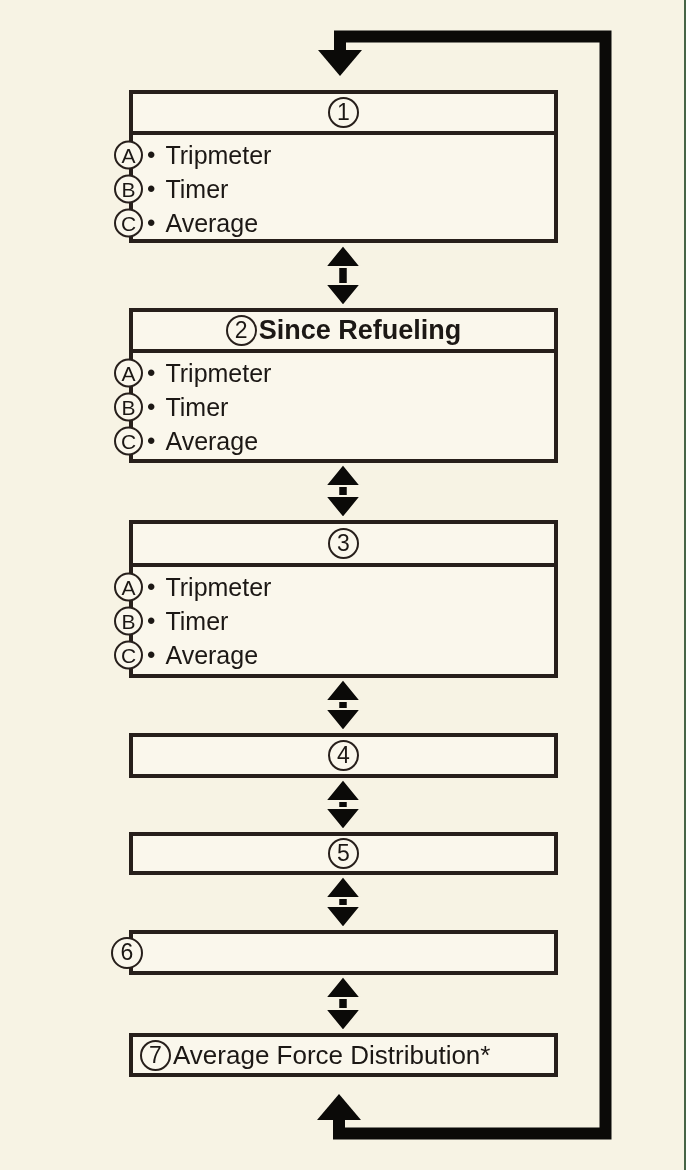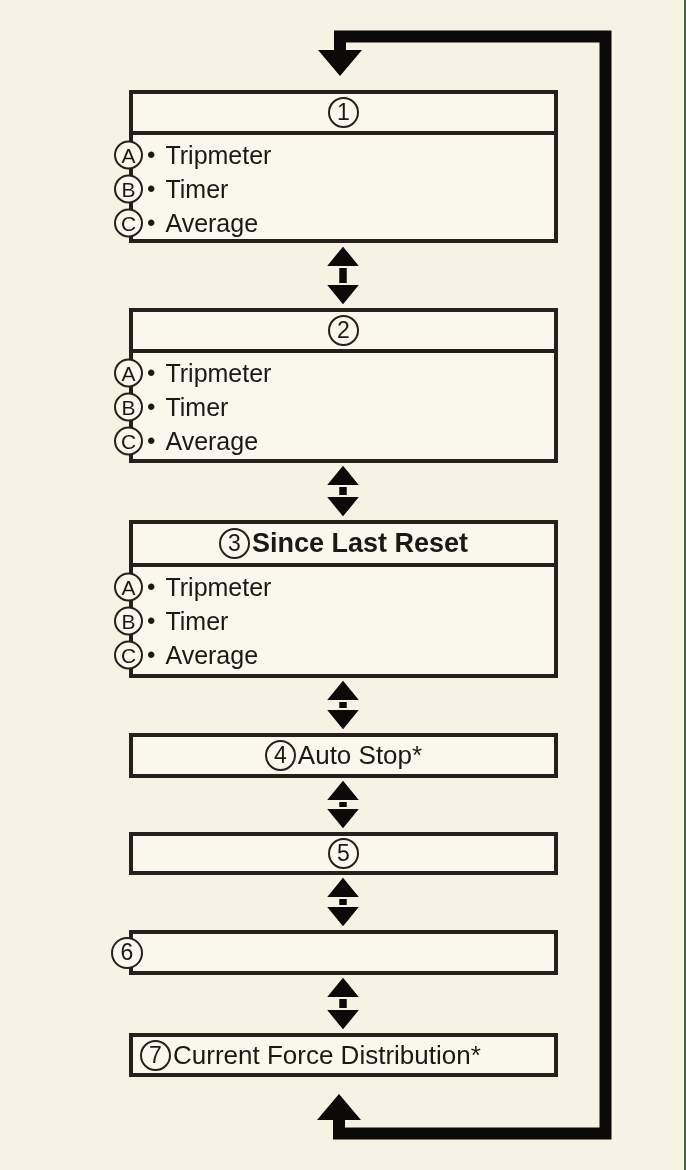--- a/index.html
+++ b/index.html
@@ -109,20 +109,21 @@
         <span class="letter-badge">C</span>
         <span class="bullet">•</span>
         <span>Average</span>
       </div>
     </div>
   </div>
 
   <div class="menu-box" style="top:308px; height:155px;">
     <div class="box-header">
       <span class="num-badge">2</span>
+      <span>Since Refueling</span>
     </div>
     <div class="items">
       <div class="item-row">
         <span class="letter-badge">A</span>
         <span class="bullet">•</span>
         <span>Tripmeter</span>
       </div>
       <div class="item-row">
         <span class="letter-badge">B</span>
         <span class="bullet">•</span>
@@ -132,21 +133,20 @@
         <span class="letter-badge">C</span>
         <span class="bullet">•</span>
         <span>Average</span>
       </div>
     </div>
   </div>
 
   <div class="menu-box" style="top:520px; height:158px;">
     <div class="box-header" style="height:39px;">
       <span class="num-badge">3</span>
-      <span>Since Last Reset</span>
     </div>
     <div class="items">
       <div class="item-row">
         <span class="letter-badge">A</span>
         <span class="bullet">•</span>
         <span>Tripmeter</span>
       </div>
       <div class="item-row">
         <span class="letter-badge">B</span>
         <span class="bullet">•</span>
@@ -155,34 +155,33 @@
       <div class="item-row">
         <span class="letter-badge">C</span>
         <span class="bullet">•</span>
         <span>Average</span>
       </div>
     </div>
   </div>
 
   <div class="menu-box single-line" style="top:733px; height:45px;">
     <span class="num-badge">4</span>
-    <span>Auto Stop*</span>
   </div>
 
   <div class="menu-box single-line" style="top:832px; height:43px;">
     <span class="num-badge">5</span>
   </div>
 
   <div class="menu-box single-line overlap-left" style="top:930px; height:45px;">
     <span class="num-badge">6</span>
   </div>
 
   <div class="menu-box single-line near-left" style="top:1033px; height:44px;">
     <span class="num-badge">7</span>
-    <span>Current Force Distribution*</span>
+    <span>Average Force Distribution*</span>
   </div>
 
   <svg class="dbl-arrow" style="left:320px; top:244px;" width="46" height="63" viewBox="0 0 46 63">
     <rect x="18.5" y="18" width="9" height="27" fill="#0b0a08" stroke="#f7f3e4" stroke-width="1.5"></rect>
     <polygon points="23,1 5,23 41,23" fill="#0b0a08" stroke="#f7f3e4" stroke-width="2"></polygon>
     <polygon points="23,62 5,40 41,40" fill="#0b0a08" stroke="#f7f3e4" stroke-width="2"></polygon>
   </svg>
   <svg class="dbl-arrow" style="left:320px; top:463px;" width="46" height="56" viewBox="0 0 46 56">
     <rect x="18.5" y="18" width="9" height="20" fill="#0b0a08" stroke="#f7f3e4" stroke-width="1.5"></rect>
     <polygon points="23,1 5,23 41,23" fill="#0b0a08" stroke="#f7f3e4" stroke-width="2"></polygon>

